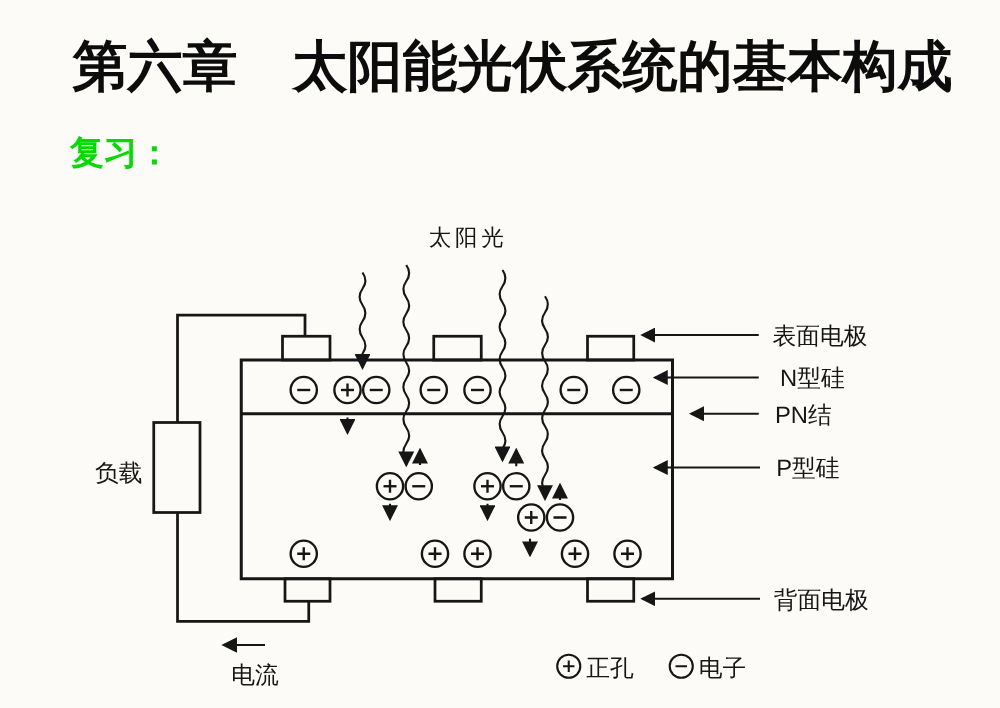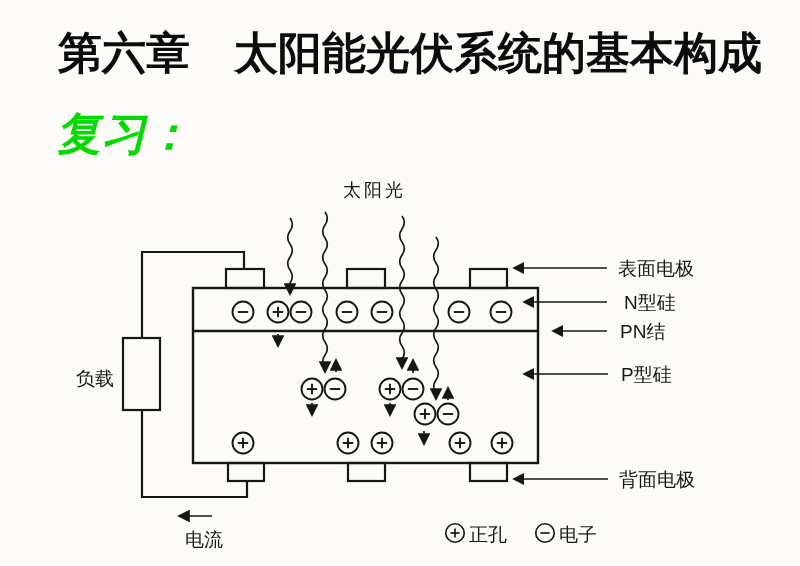--- a/index.html
+++ b/index.html
@@ -10,23 +10,22 @@
     position:relative;overflow:hidden;
   }
   .slide{position:absolute;inset:0;}
   .slide-title{
     position:absolute;left:58px;top:24px;width:720px;
     font-size:44px;font-weight:bold;color:#0c0c0c;
     letter-spacing:0px;white-space:nowrap;margin:0;
   }
   .review-label{
     position:absolute;left:56px;top:104px;
-    font-size:45px;font-weight:bold;color:#00db00;
+    font-size:27px;font-weight:bold;color:#00db00;
     white-space:nowrap;
-    font-style:italic;
   }
   svg.diagram{position:absolute;left:0;top:0;}
   svg .ink{stroke:#161616;fill:none;}
   svg text{fill:#161616;font-family:"Liberation Sans","DejaVu Sans",sans-serif;}
   .lbl{font-size:19px;}
   .lbl-sun{font-size:18px;letter-spacing:3px;}
 </style>
 </head>
 <body>
 

